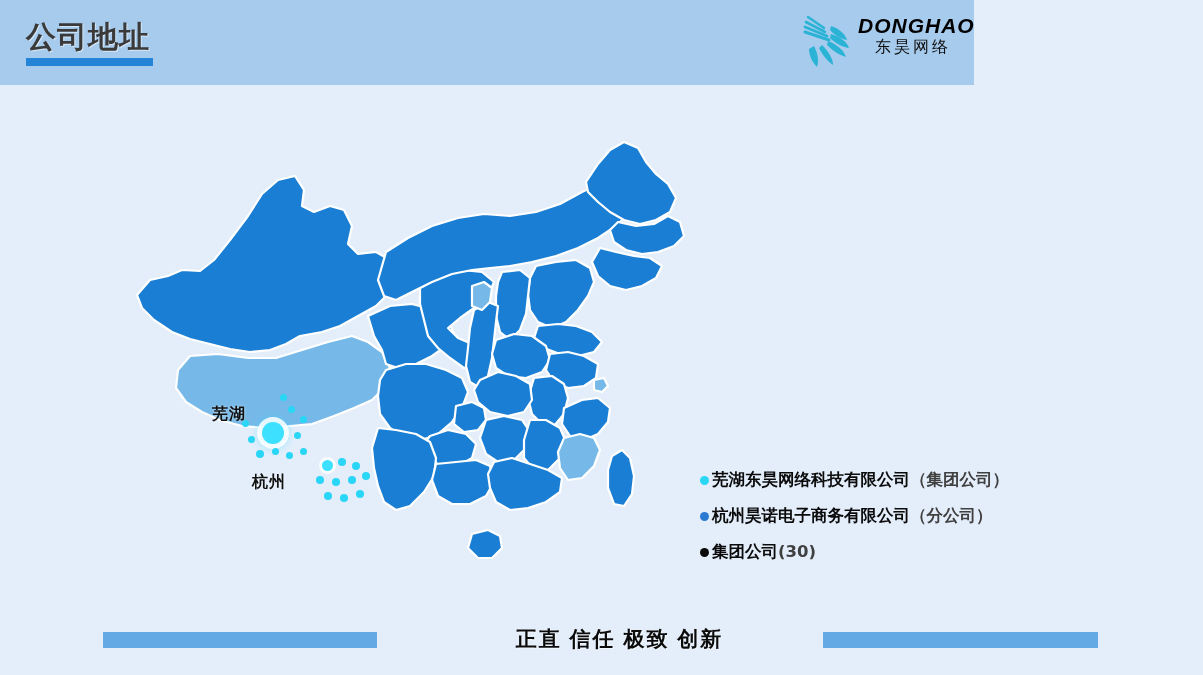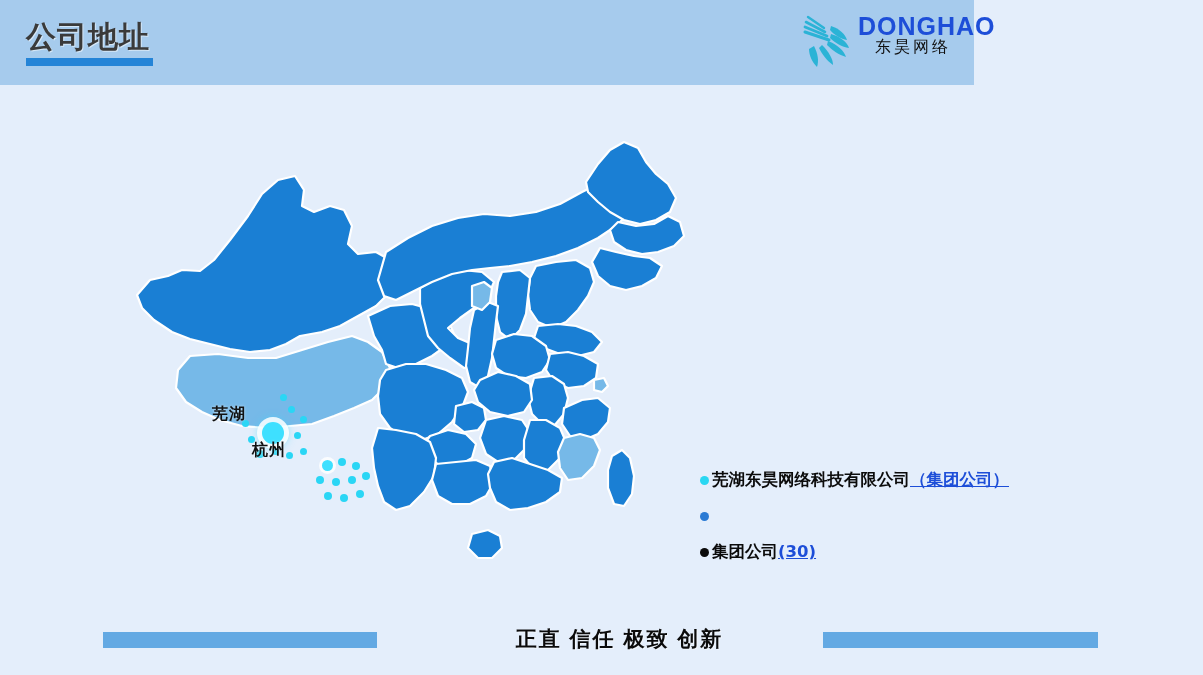--- a/index.html
+++ b/index.html
@@ -24,21 +24,21 @@
   }
   .title-rule{
     margin-top:3px;width:127px;height:8px;background:#2484d7;
   }
   
   .logo{
     position:absolute;right:10px;top:8px;width:170px;height:62px;
   }
   .logo-mark{position:absolute;left:0;top:2px;width:62px;height:58px;}
   .logo-text{position:absolute;left:64px;top:6px;width:110px;text-align:center;}
-  .logo-en{font-size:25px;font-weight:bold;color:#1d4ed8;letter-spacing:1px;line-height:24px;}
+  .logo-en{font-size:21px;font-weight:bold;color:#000000;letter-spacing:1px;line-height:24px;font-style:italic;}
   .logo-cn{font-size:16px;color:#111;letter-spacing:3px;line-height:18px;}
   
   .map-area{position:absolute;left:90px;top:120px;width:620px;height:500px;}
   .map-svg{width:620px;height:500px;display:block;}
   
   .marker{position:absolute;border-radius:50%;background:#2ad6f5;}
   .marker-main{
     width:22px;height:22px;background:#3ee0ff;
     box-shadow:0 0 0 5px rgba(255,255,255,.85),0 0 10px 3px rgba(60,220,255,.7);
   }
@@ -49,21 +49,21 @@
   }
   
   .legend{position:absolute;left:700px;top:462px;width:420px;}
   .legend-row{display:flex;align-items:center;height:36px;}
   .bullet{width:9px;height:9px;border-radius:50%;margin-right:3px;flex:none;}
   .b-cyan{background:#29d7f2;}
   .b-blue{background:#2a7ad4;}
   .b-black{background:#0b0b0b;}
   .legend-text{font-size:16.5px;color:#0b0b0b;font-weight:bold;white-space:nowrap;
     font-family:"DejaVu Sans","Liberation Sans",sans-serif;}
-  .legend-text .red{color:#1d4ed8;text-decoration:underline;}
+  .legend-text .red{color:#404040;}
   
   .footer-bar{position:absolute;top:632px;height:16px;background:#63a9e3;}
   .bar-left{left:103px;width:274px;}
   .bar-right{left:823px;width:275px;}
   .slogan{
     position:absolute;left:18px;top:625px;width:1203px;text-align:center;
     font-size:21px;font-weight:bold;color:#0b0b0b;letter-spacing:2px;
     text-shadow:1px 1px 0 rgba(255,255,255,.5);
   }
 </style>
@@ -185,30 +185,31 @@
   <div class="marker" style="left:262px;top:342px;width:8px;height:8px;"></div>
   <div class="marker" style="left:226px;top:356px;width:8px;height:8px;"></div>
   <div class="marker" style="left:242px;top:358px;width:8px;height:8px;"></div>
   <div class="marker" style="left:258px;top:356px;width:8px;height:8px;"></div>
   <div class="marker" style="left:272px;top:352px;width:8px;height:8px;"></div>
   <div class="marker" style="left:234px;top:372px;width:8px;height:8px;"></div>
   <div class="marker" style="left:250px;top:374px;width:8px;height:8px;"></div>
   <div class="marker" style="left:266px;top:370px;width:8px;height:8px;"></div>
 
   <div class="city-label" style="left:122px;top:284px;">芜湖</div>
-  <div class="city-label" style="left:162px;top:320px;">杭州</div>
+  <div class="city-label" style="left:162px;top:352px;">杭州</div>
 </div>
 
 <div class="legend">
   <div class="legend-row">
     <span class="bullet b-cyan"></span>
     <span class="legend-text"><span>芜湖东昊网络科技有限公司</span><span class="red">（集团公司）</span></span>
   </div>
   <div class="legend-row">
     <span class="bullet b-blue"></span>
+    <span class="legend-text"><span>杭州昊诺电子商务有限公司</span><span class="red">（分公司）</span></span>
   </div>
   <div class="legend-row">
     <span class="bullet b-black"></span>
     <span class="legend-text"><span>集团公司</span><span class="red">(30)</span></span>
   </div>
 </div>
 
 <div class="footer-bar bar-left"></div>
 <div class="footer-bar bar-right"></div>
 <div class="slogan">正直  信任  极致  创新</div>

